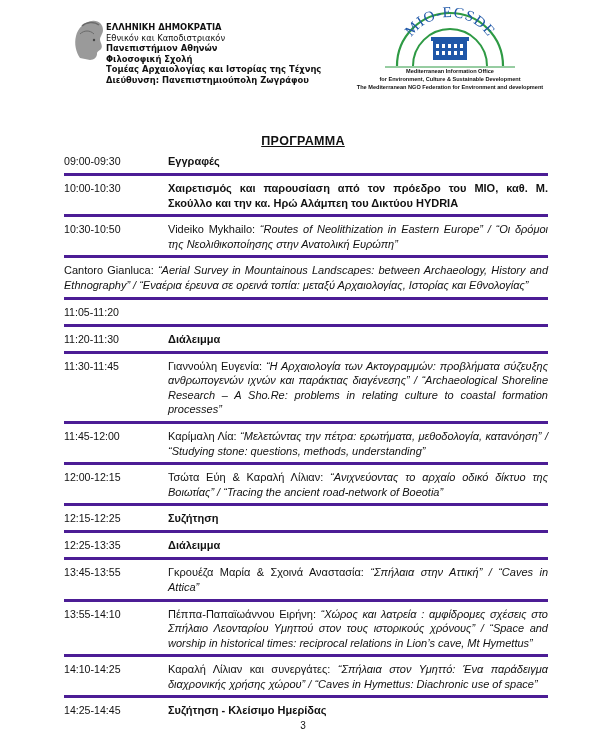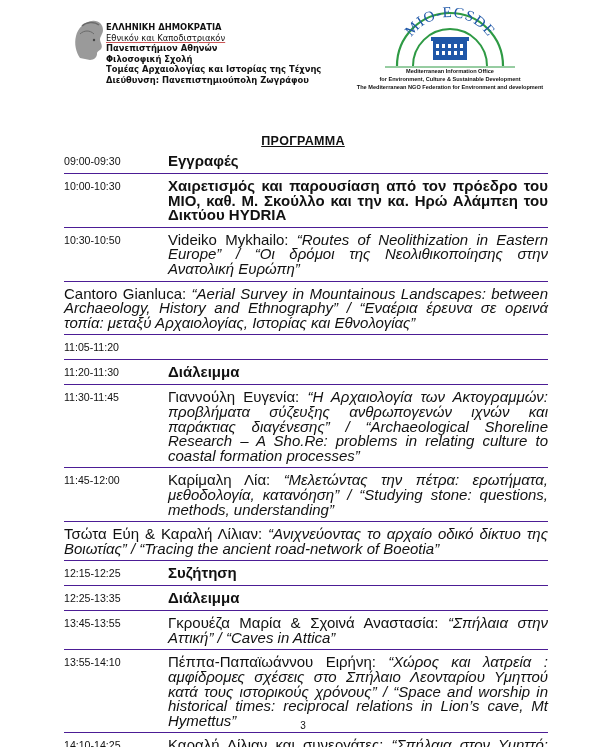--- a/index.html
+++ b/index.html
@@ -3,33 +3,33 @@
 <meta charset="utf-8">
 <style>
   * { box-sizing: border-box; margin: 0; padding: 0; }
   html, body { width: 606px; height: 747px; background: #ffffff; overflow: hidden; }
   body { position: relative; font-family: "Liberation Sans", sans-serif; color: #111; }
 
   .header { position: absolute; top: 0; left: 0; width: 606px; height: 110px; }
   .uoa-logo { position: absolute; left: 70px; top: 18px; width: 36px; height: 44px; }
   .uoa-text { position: absolute; left: 106px; top: 22px; font-family: "DejaVu Sans", sans-serif; font-size: 8.4px; line-height: 10.6px; color: #111; }
   .uoa-text .l0 { font-weight: bold; }
-  .uoa-text .l1 { text-decoration: underline; text-decoration-color: #c55; }
+  .uoa-text .l1 { text-decoration-color: #c55; }
   .uoa-text .l2, .uoa-text .l3, .uoa-text .l4, .uoa-text .l5 { font-weight: bold; }
 
   .mio-logo { position: absolute; left: 385px; top: 4px; width: 130px; height: 64px; }
   .mio-text { position: absolute; left: 330px; top: 67px; width: 240px; text-align: center; font-size: 5.6px; line-height: 8px; font-weight: bold; color: #111; }
 
   .title { position: absolute; top: 134px; left: 0; width: 606px; text-align: center; font-size: 12.5px; font-weight: bold; text-decoration: underline; letter-spacing: 0.3px; }
 
   .program { position: absolute; left: 64px; top: 149px; width: 484px; }
-  .row { display: flex; border-top: 1px solid #4c1d95; padding: 5px 0 4px 0; }
+  .row { display: flex; border-top: 3px solid #4c1d95; padding: 5px 0 4px 0; }
   .row:first-child { border-top: none; }
   .time { width: 104px; flex: none; font-size: 10.6px; line-height: 15px; color: #111; }
-  .desc { flex: 1; font-size: 15px; line-height: 14.6px; text-align: justify; color: #111; }
+  .desc { flex: 1; font-size: 11px; line-height: 14.6px; text-align: justify; color: #111; }
   .desc.bold { font-weight: bold; }
   .desc .title-it { font-style: italic; }
 
   .page-num { position: absolute; top: 720px; left: 0; width: 606px; text-align: center; font-size: 10px; }
 </style>
 </head>
 <body>
 
 <div class="header">
   <svg class="uoa-logo" viewBox="0 0 36 44">
@@ -106,37 +106,42 @@
     </div>
     <div class="row">
       <div class="time">11:30-11:45</div>
       <div class="desc"><span>Γιαννούλη Ευγενία: </span><span class="title-it">“Η Αρχαιολογία των Ακτογραμμών: προβλήματα σύζευξης ανθρωπογενών ιχνών και παράκτιας διαγένεσης” / “Archaeological Shoreline Research – A Sho.Re: problems in relating culture to coastal formation processes”</span></div>
     </div>
     <div class="row">
       <div class="time">11:45-12:00</div>
       <div class="desc"><span>Καρίμαλη Λία: </span><span class="title-it">“Μελετώντας την πέτρα: ερωτήματα, μεθοδολογία, κατανόηση” / “Studying stone: questions, methods, understanding”</span></div>
     </div>
     <div class="row">
+      <div class="time">12:00-12:15</div>
       <div class="desc"><span>Τσώτα Εύη &amp; Καραλή Λίλιαν: </span><span class="title-it">“Ανιχνεύοντας το αρχαίο οδικό δίκτυο της Βοιωτίας” / “Tracing the ancient road-network of Boeotia”</span></div>
     </div>
     <div class="row">
       <div class="time">12:15-12:25</div>
       <div class="desc bold">Συζήτηση</div>
     </div>
     <div class="row">
       <div class="time">12:25-13:35</div>
       <div class="desc bold">Διάλειμμα</div>
     </div>
     <div class="row">
       <div class="time">13:45-13:55</div>
       <div class="desc"><span>Γκρουέζα Μαρία &amp; Σχοινά Αναστασία: </span><span class="title-it">“Σπήλαια στην Αττική” / “Caves in Attica”</span></div>
     </div>
     <div class="row">
       <div class="time">13:55-14:10</div>
-      <div class="desc"><span>Πέππα-Παπαϊωάννου Ειρήνη: </span><span class="title-it">“Χώρος και λατρεία : αμφίδρομες σχέσεις στο Σπήλαιο Λεονταρίου Υμηττού κατά τους ιστορικούς χρόνους” / “Space and worship in historical times: reciprocal relations in Lion’s cave, Mt Hymettus”</span></div>
+      <div class="desc"><span>Πέππα-Παπαϊωάννου Ειρήνη: </span><span class="title-it">“Χώρος και λατρεία : αμφίδρομες σχέσεις στο Σπήλαιο Λεονταρίου Υμηττού στον τους ιστορικούς χρόνους” / “Space and worship in historical times: reciprocal relations in Lion’s cave, Mt Hymettus”</span></div>
     </div>
     <div class="row">
       <div class="time">14:10-14:25</div>
       <div class="desc"><span>Καραλή Λίλιαν και συνεργάτες: </span><span class="title-it">“Σπήλαια στον Υμηττό: Ένα παράδειγμα διαχρονικής χρήσης χώρου” / “Caves in Hymettus: Diachronic use of space”</span></div>
+    </div>
+    <div class="row">
+      <div class="time">14:25-14:45</div>
+      <div class="desc bold">Συζήτηση - Κλείσιμο Ημερίδας</div>
     </div>
   </div>
 
 <div class="page-num">3</div>
 
 </body></html>

